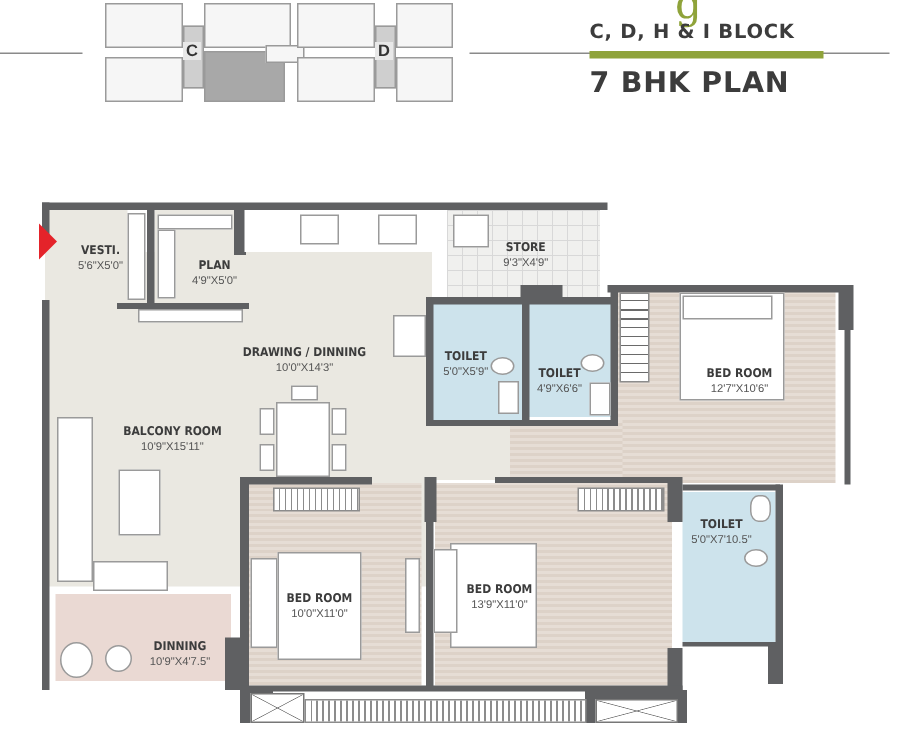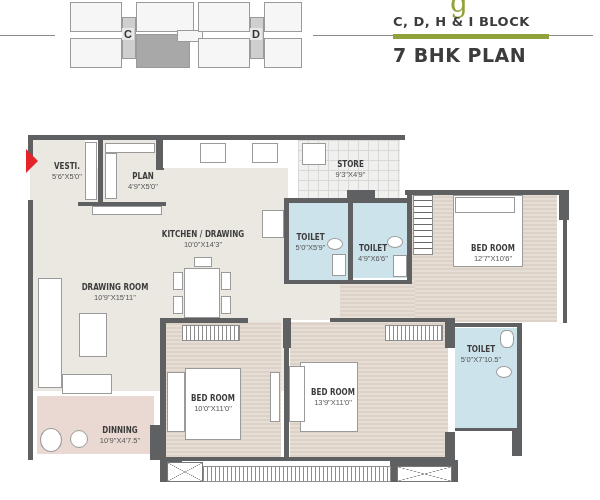--- a/index.html
+++ b/index.html
@@ -155,37 +155,37 @@
   </div>
   <div class="label" style="left:118px;top:172px;width:50px;">
     <span class="nm">PLAN</span>
     <span class="dm">4'9"X5'0"</span>
   </div>
   <div class="label" style="left:323px;top:160px;width:55px;">
     <span class="nm">STORE</span>
     <span class="dm">9'3"X4'9"</span>
   </div>
   <div class="label" style="left:158px;top:230px;width:90px;">
-    <span class="nm">KITCHEN / DRAWING</span>
+    <span class="nm">DRAWING / DINNING</span>
     <span class="dm">10'0"X14'3"</span>
   </div>
   <div class="label" style="left:288px;top:233px;width:45px;">
     <span class="nm">TOILET</span>
     <span class="dm">5'0"X5'9"</span>
   </div>
   <div class="label" style="left:353px;top:244px;width:40px;">
     <span class="nm">TOILET</span>
     <span class="dm">4'9"X6'6"</span>
   </div>
   <div class="label" style="left:463px;top:244px;width:60px;">
     <span class="nm">BED ROOM</span>
     <span class="dm">12'7"X10'6"</span>
   </div>
   <div class="label" style="left:80px;top:283px;width:70px;">
-    <span class="nm">DRAWING ROOM</span>
+    <span class="nm">BALCONY ROOM</span>
     <span class="dm">10'9"X15'11"</span>
   </div>
   <div class="label" style="left:456px;top:345px;width:50px;">
     <span class="nm">TOILET</span>
     <span class="dm">5'0"X7'10.5"</span>
   </div>
   <div class="label" style="left:183px;top:394px;width:60px;">
     <span class="nm">BED ROOM</span>
     <span class="dm">10'0"X11'0"</span>
   </div>

